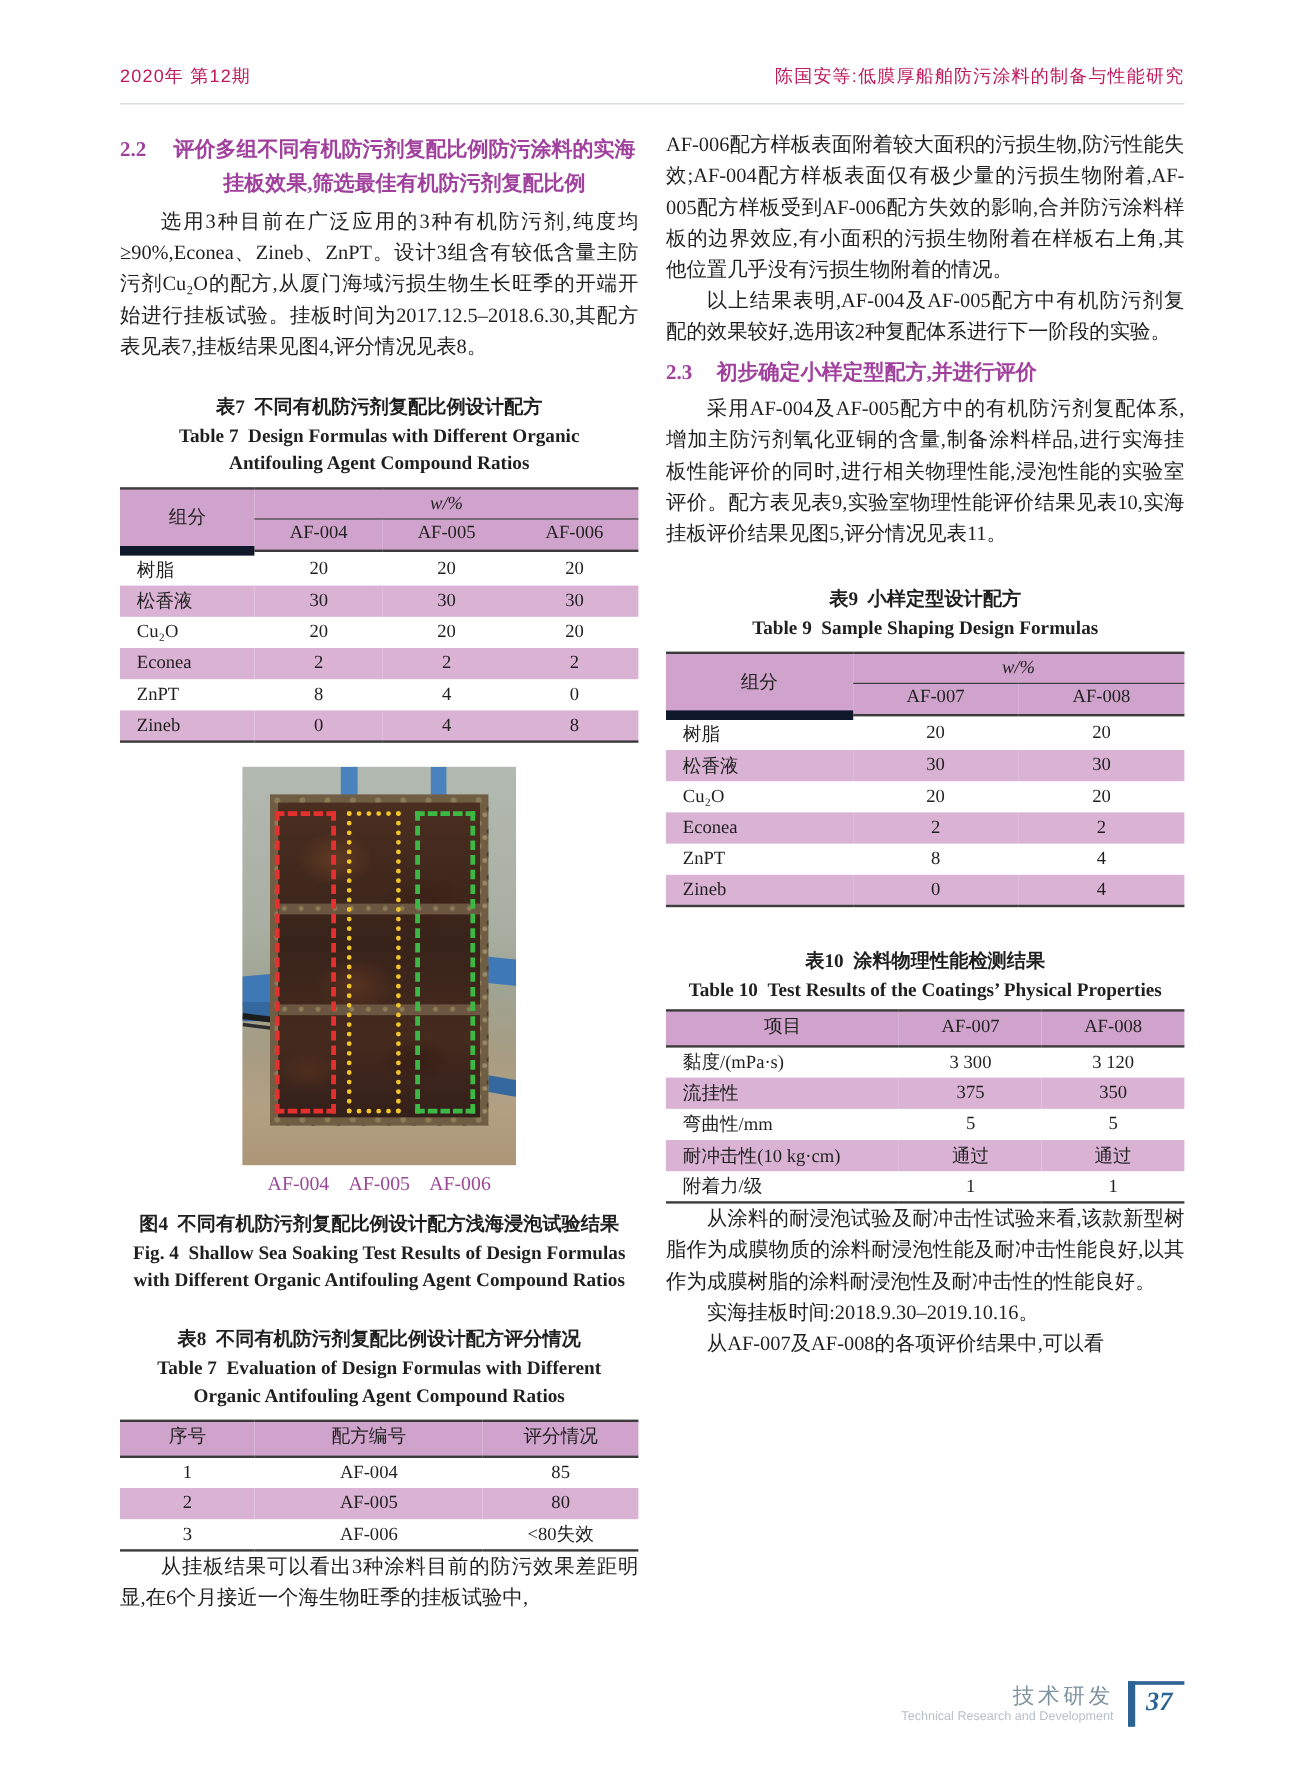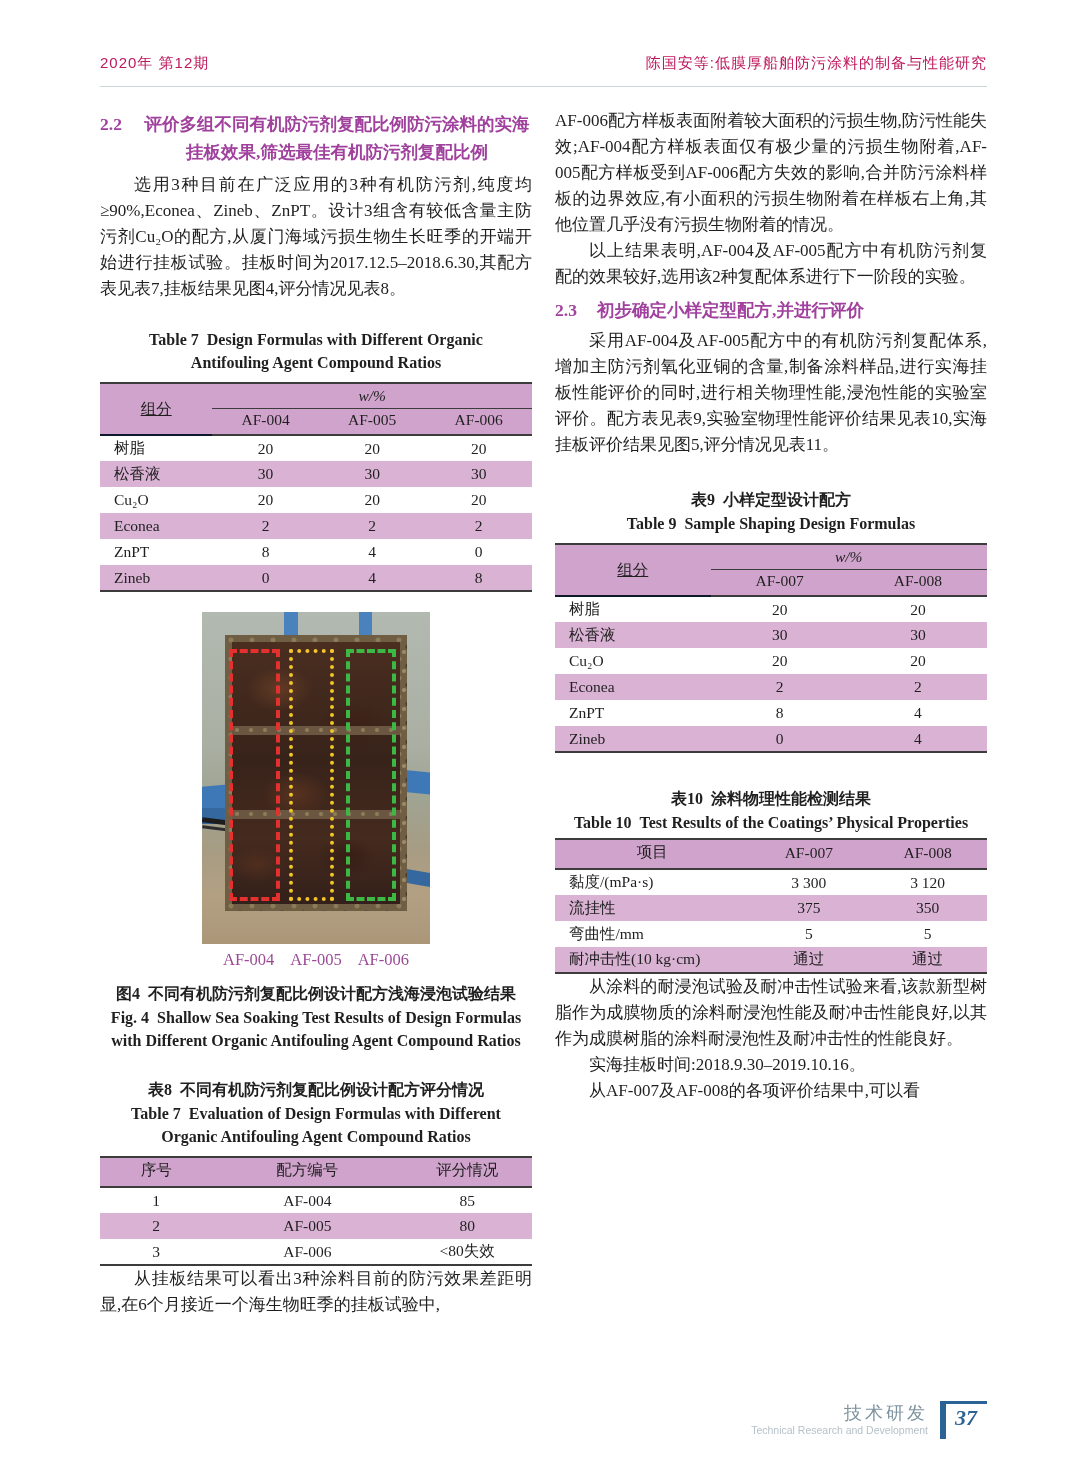--- a/index.html
+++ b/index.html
@@ -32,21 +32,21 @@
   .tcap .cap-cn { font-size:16px; line-height:24px; }
   .tcap .cap-en { font-size:16px; line-height:23px; }
   
   table.data {
     width:100%; border-collapse:collapse; margin-top:8px;
     border-top:2px solid #3c3c3c; border-bottom:2px solid #3c3c3c;
     font-size:15.5px;
   }
   table.data thead { background:#cfa3cb; }
   table.data thead th { font-weight:normal; padding:3px 2px; border-bottom:2px solid #3c3c3c; }
-  table.data thead th.group { border-bottom:2px solid #0f172a;text-decoration:underline; }
+  table.data thead th.group { border-bottom:8px solid #0f172a; }
   table.data thead th.spanner { font-style:italic; border-bottom:1px solid #3c3c3c; font-family:"Liberation Serif",serif; }
   table.data thead th.sub { border-bottom:2px solid #3c3c3c; padding:2px 2px 5px 2px; }
   table.data td { padding:2px 4px; height:26px; text-align:center; }
   table.data tbody tr:nth-child(even) { background:#d9b2d4; }
   table.data td.name { text-align:left; padding-left:14px; }
   
   figure { margin:20px 0 0 0; }
   .photo { position:relative; width:228px; height:332px; margin:0 auto; overflow:hidden;
            background:linear-gradient(180deg,#b2b9b1 0%,#a9afa2 40%,#9fa493 55%,#a79c83 72%,#b3a083 85%,#ab9678 100%); }
   .post { position:absolute; top:0; background:#4a82bd; }
@@ -111,20 +111,21 @@
     <div class="col">
 
       <div class="section-heading h22">
         <span class="num">2.2</span>
         <span class="txt">评价多组不同有机防污剂复配比例防污涂料的实海挂板效果,筛选最佳有机防污剂复配比例</span>
       </div>
 
       <p class="body indent">选用3种目前在广泛应用的3种有机防污剂,纯度均≥90%,Econea、Zineb、ZnPT。设计3组含有较低含量主防污剂Cu₂O的配方,从厦门海域污损生物生长旺季的开端开始进行挂板试验。挂板时间为2017.12.5–2018.6.30,其配方表见表7,挂板结果见图4,评分情况见表8。</p>
 
       <div class="tcap mt26">
+        <div class="cap-cn">表7 不同有机防污剂复配比例设计配方</div>
         <div class="cap-en">Table 7 Design Formulas with Different Organic</div>
         <div class="cap-en">Antifouling Agent Compound Ratios</div>
       </div>
 
       <table class="data">
         <thead>
           <tr>
             <th class="group" rowspan="2" style="width:26%;">组分</th>
             <th class="spanner" colspan="3">w/%</th>
           </tr>
@@ -329,20 +330,25 @@
           <tr>
             <td class="name">弯曲性/mm</td>
             <td>5</td>
             <td>5</td>
           </tr>
           <tr>
             <td class="name">耐冲击性(10 kg·cm)</td>
             <td>通过</td>
             <td>通过</td>
           </tr>
+          <tr>
+            <td class="name">附着力/级</td>
+            <td>1</td>
+            <td>1</td>
+          </tr>
         </tbody>
       </table>
 
       <p class="body indent mt46">从涂料的耐浸泡试验及耐冲击性试验来看,该款新型树脂作为成膜物质的涂料耐浸泡性能及耐冲击性能良好,以其作为成膜树脂的涂料耐浸泡性及耐冲击性的性能良好。</p>
       <p class="body indent">实海挂板时间:2018.9.30–2019.10.16。</p>
       <p class="body indent">从AF-007及AF-008的各项评价结果中,可以看</p>
     </div>
   </div>
 
   <div class="pg-footer">

